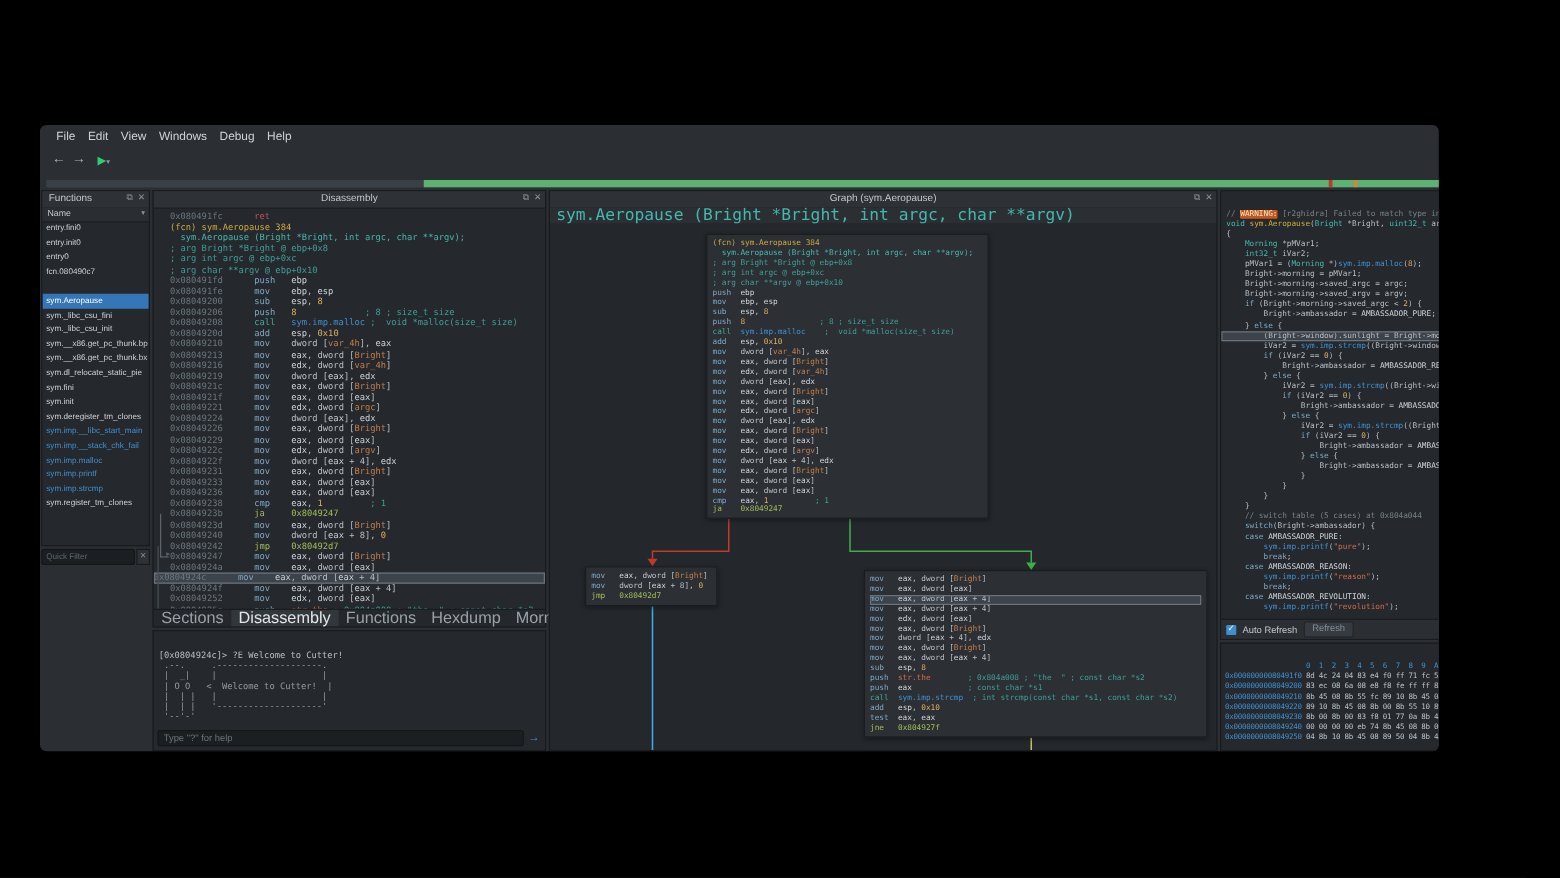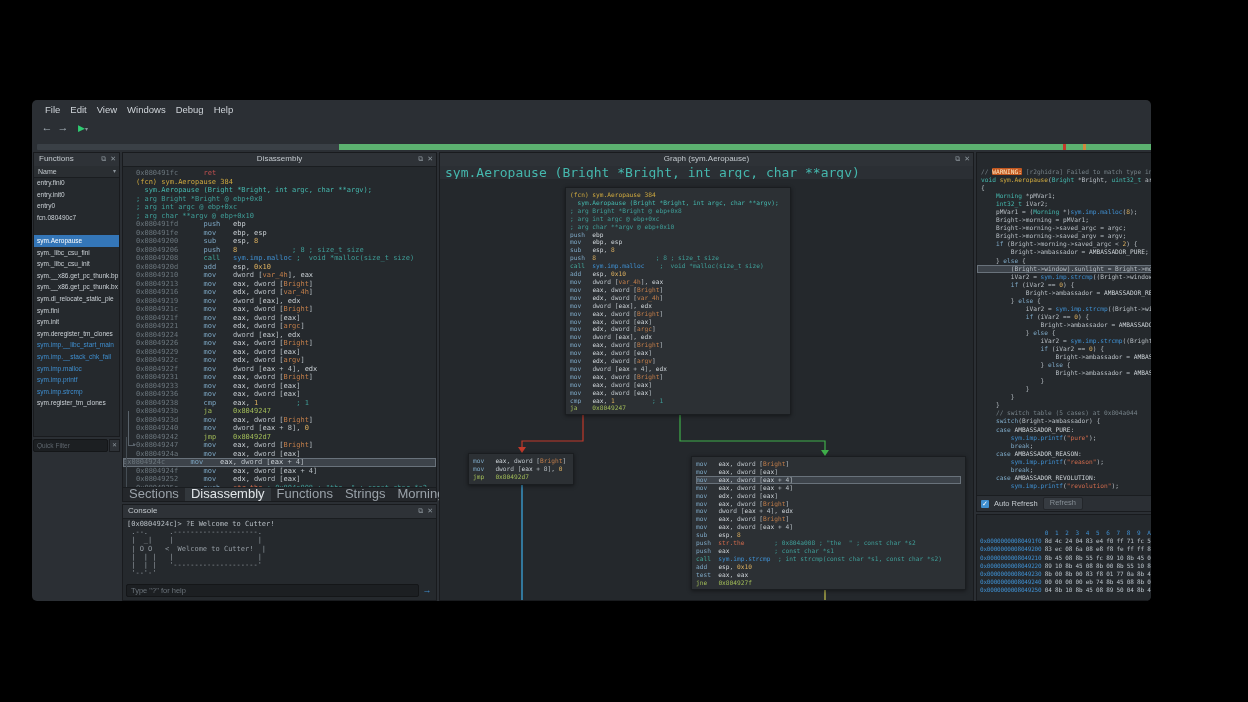--- a/index.html
+++ b/index.html
@@ -244,36 +244,29 @@
           <div class="code-line"><span class="tk-addr">0x08049252</span><span class="tk-pln">      </span><span class="tk-mn">mov</span><span class="tk-pln">    </span><span class="tk-reg">edx</span><span class="tk-pln">, dword [</span><span class="tk-reg">eax</span><span class="tk-pln">]</span></div>
           <div class="code-line"><span class="tk-addr">0x0804925e</span><span class="tk-pln">      </span><span class="tk-mn">push</span><span class="tk-pln">   </span><span class="tk-str">str.the</span><span class="tk-cmt"> ; 0x804a008 ; "the  " ; const char *s2</span></div>
         </div>
       <div class="flow-bracket"></div>
       <div class="flow-long"></div>
       <span class="flow-tip">▸</span>
       <div id="disasm-tabs">
           <div class="tab">Sections</div>
           <div class="tab active">Disassembly</div>
           <div class="tab">Functions</div>
-          <div class="tab">Strings</div>
+          <div class="tab">Hexdump</div>
           <div class="tab">Morning</div>
           <div class="tab">Types</div>
           <div class="tab">Cutter</div>
           <div class="tab">Classes</div>
         </div>
     </div>
 
     <div class="panel" id="p-console">
-      <div class="panel-header">
-        <span class="p-title left">Console</span>
-        <span class="p-icons">
-            <span class="p-icon">⧉</span>
-            <span class="p-icon">✕</span>
-          </span>
-      </div>
       <div id="console-code">
           <div class="code-line"><span class="tk-pln">[0x0804924c]&gt; ?E Welcome to Cutter!</span></div>
           <div class="code-line"><span class="tk-art"> .--.     .--------------------.</span></div>
           <div class="code-line"><span class="tk-art"> |  _|    |                    |</span></div>
           <div class="code-line"><span class="tk-art"> | O O   &lt;  Welcome to Cutter!  |</span></div>
           <div class="code-line"><span class="tk-art"> |  | |   |                    |</span></div>
           <div class="code-line"><span class="tk-art"> |  | |   '--------------------'</span></div>
           <div class="code-line"><span class="tk-art"> '--'-'</span></div>
         </div>
       <input id="console-input" placeholder="Type &quot;?&quot; for help" style="">

